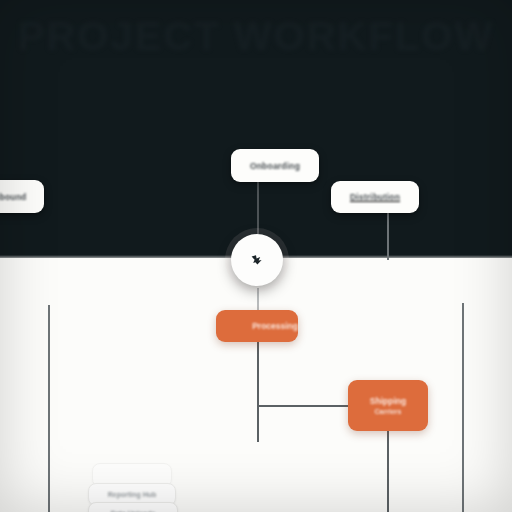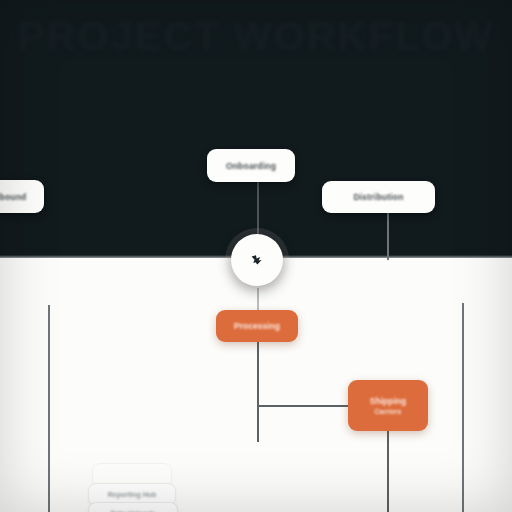--- a/index.html
+++ b/index.html
@@ -179,37 +179,37 @@
   <div class="conn v" style="left:387px; top:427px; height:85px;"></div>
 
   <div class="conn rail" style="left:48px; top:305px; height:207px;"></div>
 
   <div class="conn rail" style="left:462px; top:303px; height:209px;"></div>
 
   <div class="pill" style="left:-26px; top:180px; width:70px; height:33px;">
     <span class="txt">Inbound</span>
   </div>
 
-  <div class="pill" style="left:207px; top:149px; width:88px; height:33px;">
+  <div class="pill" style="left:231px; top:149px; width:88px; height:33px;">
     <span class="txt">Onboarding</span>
   </div>
 
-  <div class="pill" style="left:322px; top:181px; width:113px; height:32px;">
+  <div class="pill" style="left:331px; top:181px; width:88px; height:32px;text-decoration:underline;">
     <span class="txt">Distribution</span>
   </div>
 
   <div class="badge" style="left:231px; top:234px;">
     <span>
       <svg width="20" height="20" viewBox="0 0 20 20" aria-hidden="true">
         <path d="M4.6 6.4 L9.0 5.2 L9.6 8.4 L13.2 7.0 L11.6 10.4 L14.6 10.0 L10.4 14.6 L8.4 12.2 L6.2 13.0 L7.6 9.8 Z" fill="#1b2428"></path>
       </svg>
     </span>
   </div>
 
-  <div class="onode" style="left:216px; top:310px; width:82px; height:32px;">
+  <div class="onode" style="left:216px; top:310px; width:82px; height:32px;align-items:flex-end;">
     <span class="t1">Processing</span>
   </div>
 
   <div class="onode" style="left:348px; top:380px; width:80px; height:51px;">
     <span class="t1">Shipping</span>
     <span class="t2">Carriers</span>
   </div>
 
   <div class="card" style="left:92px; top:463px; width:78px; height:22px; opacity:0.55;">
     <span class="ctxt"></span>

